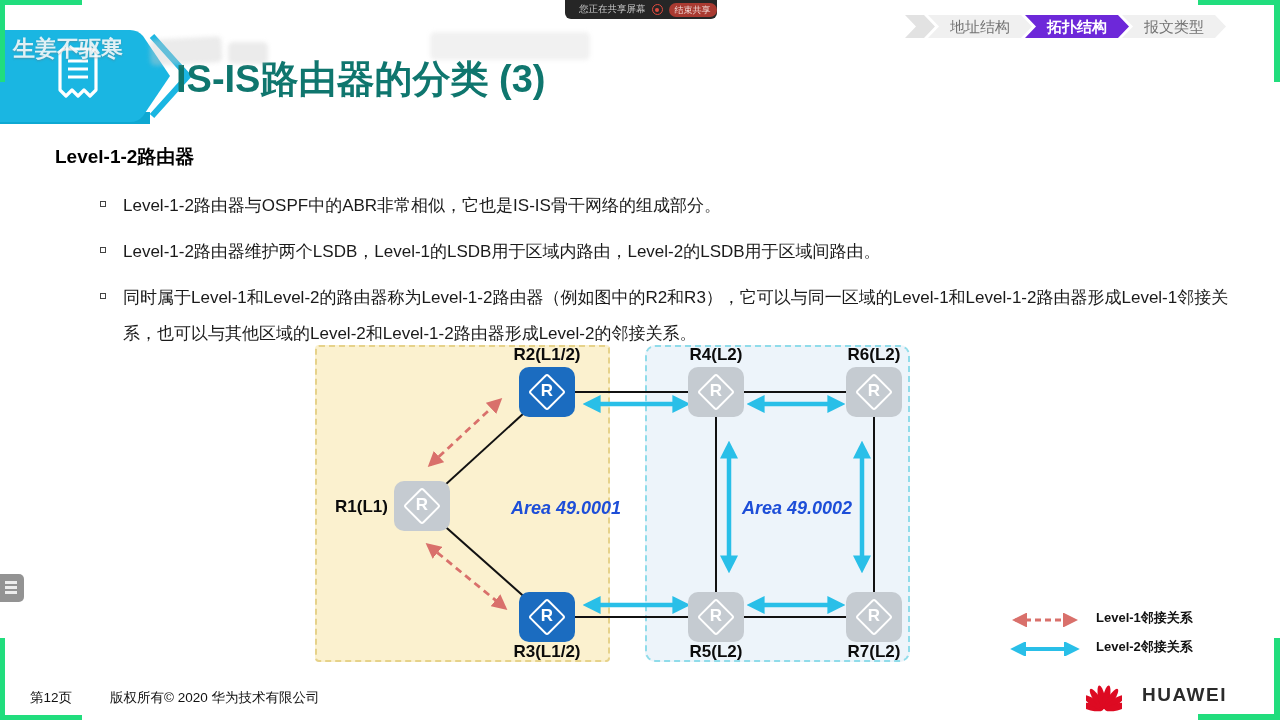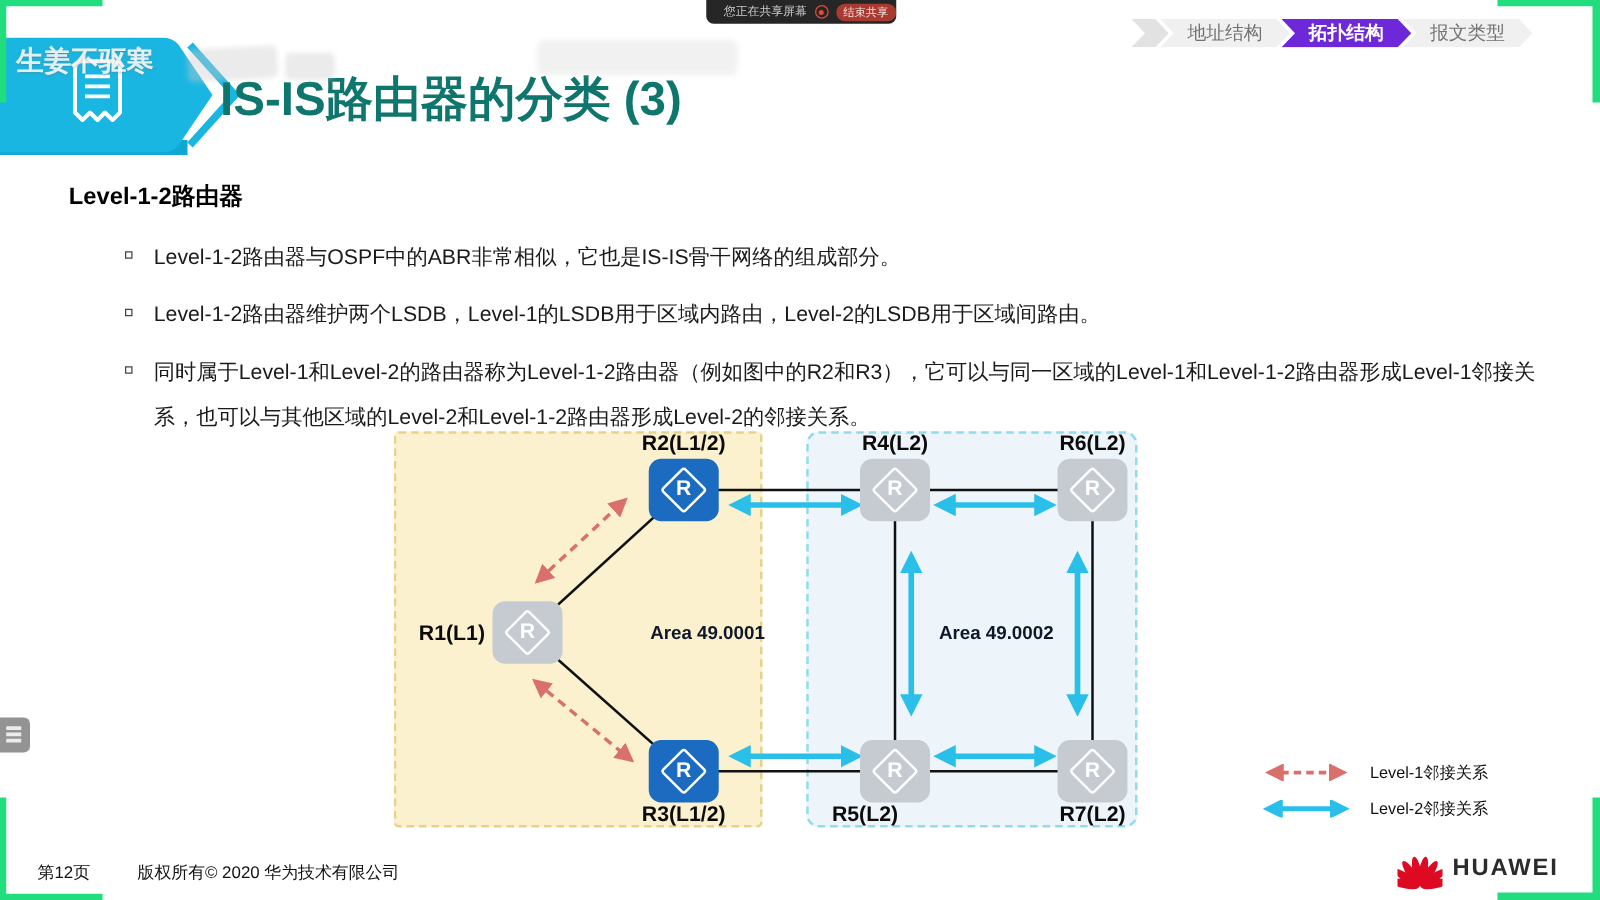--- a/index.html
+++ b/index.html
@@ -61,31 +61,31 @@
   .router { position:absolute; width:56px; height:50px; border-radius:10px; z-index:3; }
   .router.blue { background:#1b6cc0; }
   .router.gray { background:#c5cbd1; }
   .router .diamond { position:absolute; left:50%; top:50%; width:27px; height:27px;
     border:2.5px solid #fff; border-radius:3px; transform:translate(-50%,-50%) rotate(45deg); }
   .router .rletter { position:absolute; left:50%; top:50%; transform:translate(-50%,-54%);
     color:#fff; font-size:17px; font-weight:bold; }
   .node-label { position:absolute; z-index:4; font-size:17px; font-weight:bold;
     color:#0b0b0b; white-space:nowrap; }
   .centered { transform:translateX(-50%); }
-  .area-label { position:absolute; z-index:4; font-size:15px; font-weight:bold;
-    color:#0f172a; white-space:nowrap; transform:translateX(-50%); }
-
-  
-  .legend-row { position:absolute; display:flex; align-items:center; gap:14px; z-index:5; }
+  .area-label { position:absolute; z-index:4; font-size:18px; font-weight:bold;
+    color:#1d4ed8; white-space:nowrap; transform:translateX(-50%);font-style:italic; }
+
+  
+  .legend-row { position:absolute; display:flex; align-items:flex-end; gap:14px; z-index:5;font-weight:bold; }
   .legend-label { font-size:13px; color:#111; white-space:nowrap; }
 
   
   .footer-text { position:absolute; font-size:13.5px; color:#111; }
-  .brand { position:absolute; left:1118px; top:678px; display:flex; align-items:center;
-    gap:8px; z-index:5; }
+  .brand { position:absolute; left:1086px; top:678px; display:flex; align-items:center;
+    gap:20px; z-index:5; }
   .brand-name { font-size:19px; font-weight:bold; letter-spacing:1.5px; color:#2b2b2b; }
 
   
   .handle { position:absolute; left:0; top:574px; width:24px; height:28px;
     background:rgba(128,128,128,0.85); border-radius:0 5px 5px 0; z-index:70; cursor:pointer; }
   .handle i { position:absolute; left:5px; width:12px; height:2.5px; background:#ececec; }
 </style>
 </head>
 <body>
 
@@ -208,21 +208,21 @@
   <div class="router gray" style="left:546px;top:252px;">
     <span class="diamond"></span>
     <span class="rletter">R</span>
   </div>
 
   <div class="node-label centered" style="left:247px;top:5px;">R2(L1/2)</div>
   <div class="node-label centered" style="left:416px;top:5px;">R4(L2)</div>
   <div class="node-label centered" style="left:574px;top:5px;">R6(L2)</div>
   <div class="node-label" style="left:20px;top:157px;width:68px;text-align:right;">R1(L1)</div>
   <div class="node-label centered" style="left:247px;top:302px;">R3(L1/2)</div>
-  <div class="node-label centered" style="left:392px;top:302px;">R5(L2)</div>
+  <div class="node-label centered" style="left:416px;top:302px;">R5(L2)</div>
   <div class="node-label centered" style="left:574px;top:302px;">R7(L2)</div>
 
   <div class="area-label" style="left:266px;top:158px;">Area 49.0001</div>
   <div class="area-label" style="left:497px;top:158px;">Area 49.0002</div>
 </div>
 
 <div class="legend-row" style="left:1008px;top:609px;">
   <svg width="74" height="14" viewBox="0 0 74 14">
     <defs>
       <marker id="lar" viewBox="0 0 10 10" refX="8" refY="5" markerWidth="5" markerHeight="5" orient="auto-start-reverse">

